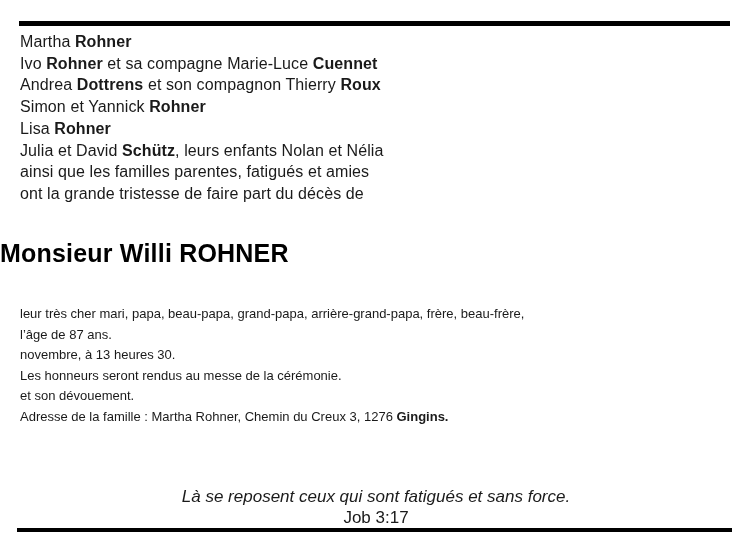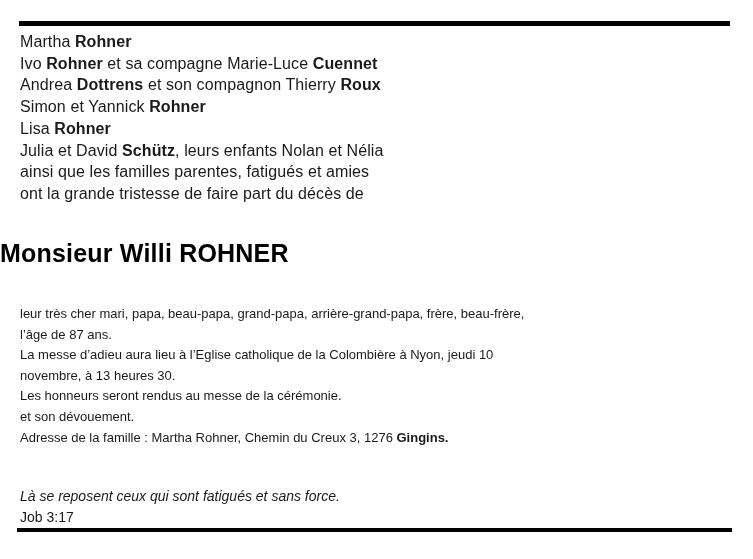--- a/index.html
+++ b/index.html
@@ -26,22 +26,22 @@
     text-align: left;
     font-size: 25px; font-weight: bold; color: var(--title, #000);
     letter-spacing: 0.2px;
   }
   .bodytext {
     position: absolute; left: 20px; top: 288px; width: 715px;
     font-size: 13px; line-height: 20.6px; margin-top: 16px;
   }
   .quote-block {
     position: absolute; right: 21px; top: 486px; left: 20px;
-    text-align: left;
-    font-size: 14px; line-height: 21px;
+    text-align: center;
+    font-size: 17px; line-height: 21px;
   }
   .quote { font-style: italic; }
 </style>
 </head>
 <body style="background: rgb(255, 255, 255);">
 
 <div class="page">
   <div class="rule rule-top"></div>
 
   <div class="names">
@@ -53,21 +53,20 @@
     <div class="line"><span>Julia et David </span><span class="bold-seg">Schütz</span><span>, leurs enfants Nolan et Nélia</span></div>
     <div class="line"><span>ainsi que les familles parentes, fatigués et amies</span></div>
     <div class="line"><span>ont la grande tristesse de faire part du décès de</span></div>
   </div>
 
   <h1 class="title">Monsieur Willi ROHNER</h1>
 
   <div class="bodytext">
     <div class="line"><span>leur très cher mari, papa, beau-papa, grand-papa, arrière-grand-papa, frère, beau-frère,</span></div>
     <div class="line"><span>l’âge de 87 ans.</span></div>
-    <div class="line"><span>La messe d’adieu aura lieu à l’Eglise catholique de la Colombière à Nyon, jeudi 10</span></div>
     <div class="line"><span>novembre, à 13 heures 30.</span></div>
     <div class="line"><span>Les honneurs seront rendus au messe de la cérémonie.</span></div>
     <div class="line"><span>et son dévouement.</span></div>
     <div class="line"><span>Adresse de la famille : Martha Rohner, Chemin du Creux 3, 1276 </span><span class="bold-seg">Gingins.</span></div>
   </div>
 
   <div class="quote-block">
     <div class="quote">Là se reposent ceux qui sont fatigués et sans force.</div>
     <div class="reference">Job 3:17</div>
   </div>

